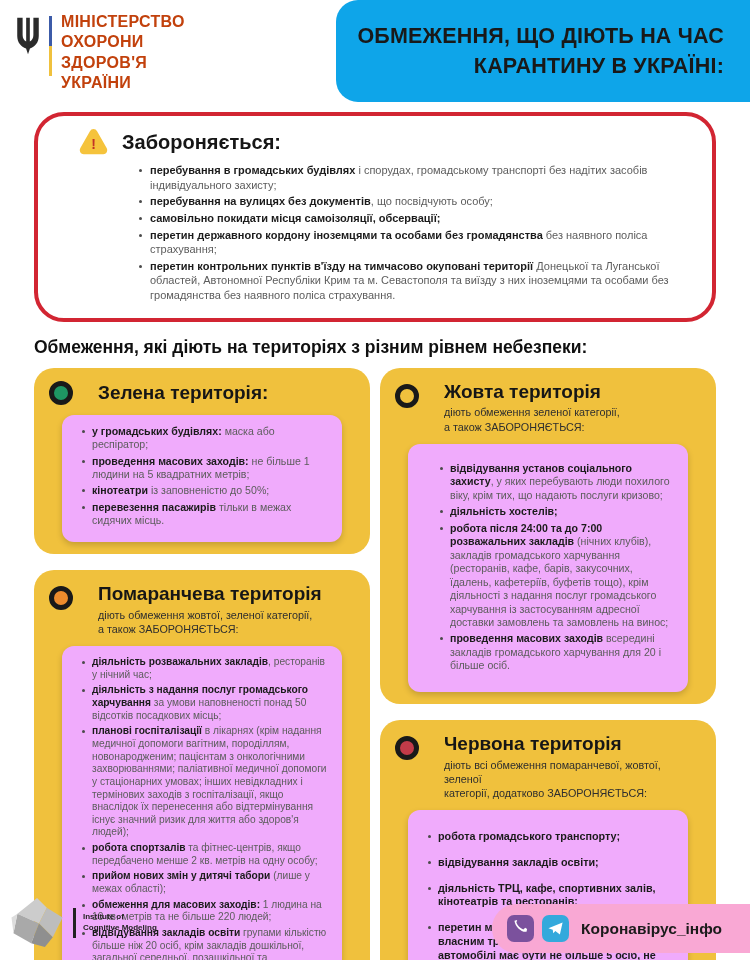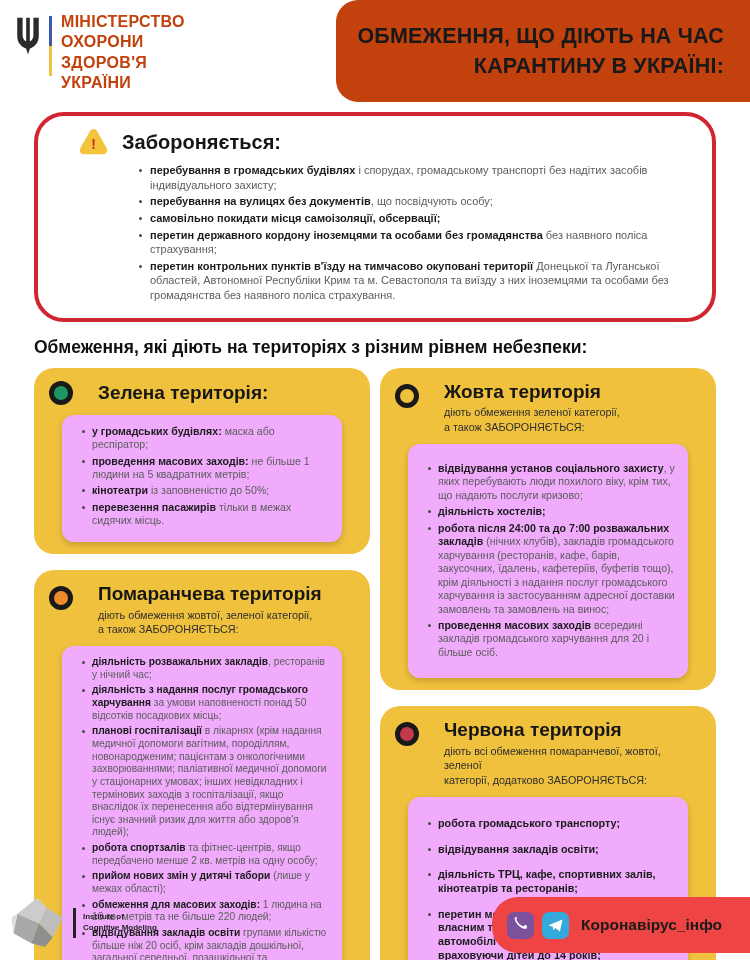--- a/index.html
+++ b/index.html
@@ -9,21 +9,21 @@
     font-family:"Liberation Sans","DejaVu Sans",sans-serif;
   }
   
   .header{position:relative;height:102px;}
   .ministry{position:absolute;left:14px;top:12px;display:flex;align-items:flex-start;}
   .trident{width:28px;height:40px;margin-top:4px;}
   .flag-bar{width:3px;height:60px;margin:4px 9px 0 7px;
     background:linear-gradient(#3c5ba8 0 50%,#f0c13d 50% 100%);}
   .ministry-text{font-size:16px;font-weight:bold;line-height:1.27;white-space:pre-line;
     color:#c2410c;letter-spacing:.3px;}
-  .title-box{position:absolute;top:0;right:0;width:414px;height:102px;background:#c2410c;
+  .title-box{position:absolute;top:0;right:0;width:414px;height:102px;background:#0ea5e9;
     border-radius:22px 0 0 22px;display:flex;align-items:center;justify-content:flex-end;
     text-align:right;padding-right:26px;box-sizing:border-box;}
   .title-box h1{font-size:21.5px;font-weight:800;white-space:pre-line;margin:0;color:#191919;line-height:1.4;letter-spacing:.2px;}
   
   .pro-box{margin:10px 34px 0;border:4px solid #D22532;border-radius:30px;padding:12px 22px 13px;}
   .pro-head{display:flex;align-items:center;gap:13px;margin-left:18px;}
   .pro-title{font-size:20px;font-weight:800;color:#161616;}
   .pro-list{list-style:none;margin:6px 0 0 78px;padding:0;max-width:556px;}
   .pro-list li{position:relative;padding-left:12px;font-size:11px;line-height:1.33;color:#5c5c5c;margin-bottom:2px;}
   .pro-list li::before{content:"";position:absolute;left:1px;top:6px;width:3px;height:3px;border-radius:50%;background:#4a4a4a;}
@@ -41,30 +41,30 @@
   .dot-green{background:#1E9663;} .dot-yellow{background:#F0C13D;}
   .dot-orange{background:#EC8B2D;} .dot-red{background:#C23B49;}
   .card-title{margin:0;font-size:19px;font-weight:800;color:#161616;line-height:1.15;}
   .card-sub{margin:3px 0 0;font-size:10.8px;color:#2e2e2e;white-space:pre-line;line-height:1.32;}
   .card-body{background:#f0abfc;margin:0 28px;border-radius:12px;box-shadow:0 3px 6px rgba(0,0,0,.18);
     padding:10px 12px 11px 8px;}
   .card-body ul{list-style:none;margin:0;padding:0 0 0 12px;}
   .card-body li{position:relative;padding-left:10px;font-size:10.6px;line-height:1.27;color:#5c5c5c;margin-bottom:3px;}
   .card-body li::before{content:"";position:absolute;left:0;top:5px;width:3px;height:3px;border-radius:50%;background:#4a4a4a;}
   .card-body b{color:#1b1b1b;}
-  .card-yellow .card-body{padding:18px 12px 16px 8px;}
+  .card-yellow .card-body{padding:18px 12px 16px 20px;}
   .card-red .card-body{padding:20px 12px 24px 8px;}
   .card-red .card-body li{color:#1b1b1b;font-weight:bold;margin-bottom:12px;font-size:10.8px;}
   .dense li{font-size:10.2px;line-height:1.24;}
   
   .icm{position:absolute;left:8px;bottom:10px;display:flex;align-items:center;}
   .icm-logo{width:62px;height:54px;}
   .icm-bar{width:3px;height:30px;background:#222;margin:0 7px 0 3px;}
   .icm-text{font-size:8px;font-weight:bold;line-height:1.35;white-space:pre-line;color:#232323;}
-  .social-pill{position:absolute;right:0;bottom:7px;height:56px;background:#ef4444;
+  .social-pill{position:absolute;right:0;bottom:7px;height:49px;background:#f9a8d4;
     border-radius:26px 0 0 26px;display:flex;align-items:center;gap:8px;padding:0 28px 0 15px;}
   .badge{width:27px;height:27px;border-radius:7px;display:flex;align-items:center;justify-content:center;}
   .viber{background:#7B519D;} .telegram{background:#34A9DC;}
   .badge svg{width:17px;height:17px;}
   .channel{font-size:15.5px;font-weight:800;color:#1b1b1b;margin-left:4px;}
 </style>
 </head>
 <body>
 
 <div class="header">

